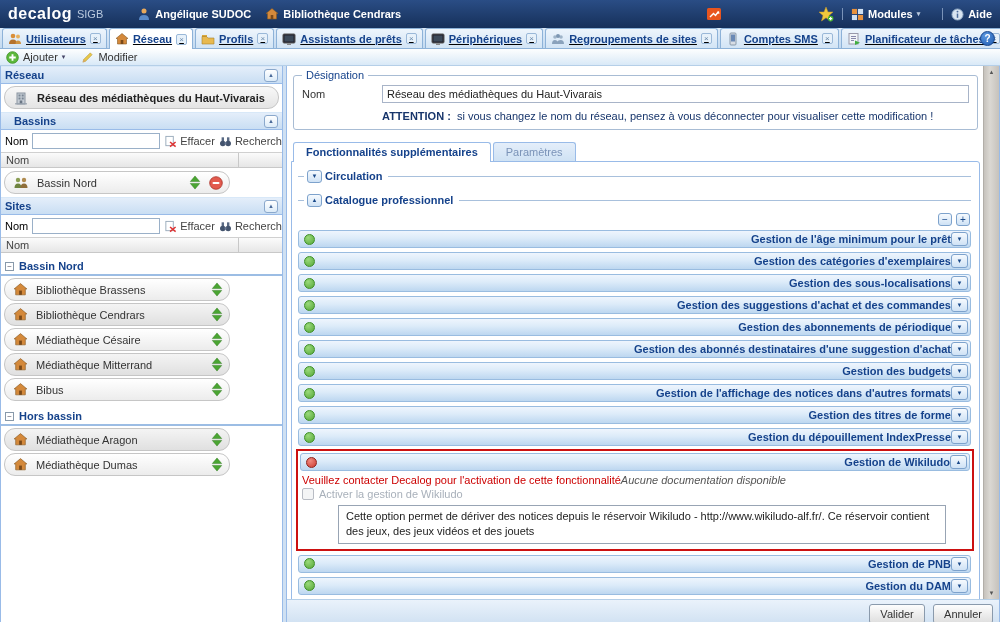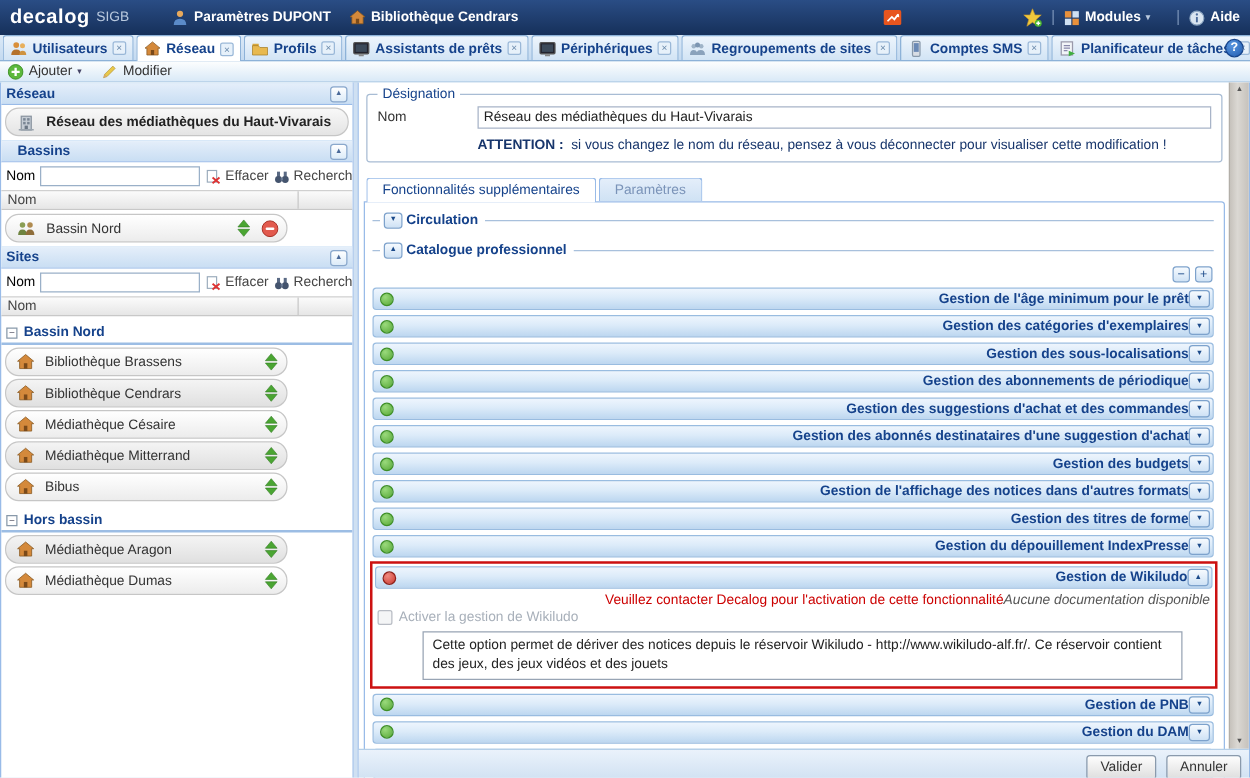--- a/index.html
+++ b/index.html
@@ -10,21 +10,21 @@
   .topbar { height:28px; background:linear-gradient(#2a4d85,#16305a); display:flex; align-items:center; padding:0 8px; color:#fff; }
   .logo { font-size:16px; font-weight:bold; letter-spacing:0.5px; line-height:20px; }
   .logo-suffix { font-size:11px; color:#b9c9de; margin-left:5px; margin-right:34px; }
   .tb-item { display:flex; align-items:center; gap:4px; font-weight:bold; margin-right:14px; white-space:nowrap; }
   .tb-spacer { flex:1; }
   .tb-sep { width:1px; height:12px; background:#7a93b8; margin:0 8px; }
   .tb-gap { width:96px; }
   .icon { display:inline-flex; align-items:center; justify-content:center; }
 
   
-  .tabbar { height:21px; background:linear-gradient(#dceaf8,#c4daf0); border-bottom:1px solid #8db2d8; display:flex; align-items:flex-start; padding:0 2px; position:relative; }
+  .tabbar { height:21px; background:linear-gradient(#dceaf8,#c4daf0); border-bottom:1px solid #8db2d8; display:flex; align-items:flex-start; padding:0 2px; position:relative;text-decoration:underline; }
   .tab { display:inline-flex; align-items:center; gap:4px; height:20px; padding:0 5px; margin-right:2px; border:1px solid #8db2d8; border-bottom:none; border-radius:3px 3px 0 0; background:linear-gradient(#eef5fc,#d2e4f5); white-space:nowrap; }
   .tab-label { font-weight:bold; color:#15428b; }
   .tab.active { background:#fff; position:relative; z-index:2; margin-bottom:-1px; height:21px; }
   .tab-close { width:11px; height:11px; border:1px solid #9ab8d8; border-radius:2px; background:#e7f1fa; color:#6888aa; font-size:8px; line-height:9px; text-align:center; }
   .helpdot { position:absolute; right:5px; top:3px; width:15px; height:15px; border-radius:50%; background:radial-gradient(circle at 35% 30%,#5a97e0,#1f5bb0); border:1px solid #16448c; color:#fff; font-weight:bold; font-size:10px; display:flex; align-items:center; justify-content:center; }
 
   
   .toolbar { height:17px; background:linear-gradient(#fdfefe,#d9e9f7); border-bottom:1px solid #b5cfe8; display:flex; align-items:center; padding:0 6px; gap:16px; }
   .tool { display:flex; align-items:center; gap:4px; color:#333; }
   .caret { font-size:7px; color:#446; }
@@ -57,41 +57,41 @@
   .fieldset { border:1px solid #a8bcd4; border-radius:3px; margin:9px 2px 4px 2px; padding:9px 8px 7px 8px; position:relative; }
   .legend { position:absolute; top:-7px; left:8px; background:#fff; padding:0 4px; font-weight:normal; color:#15428b; }
   .formrow { display:flex; align-items:center; }
   .formlabel { width:80px; color:#333; }
   .formrow input { flex:1; height:18px; border:1px solid #a8b4c8; font-size:11px; padding:0 4px; color:#222; }
   .warnrow { margin-left:80px; margin-top:7px; color:#17356b; }
   .warnrow b { margin-right:3px;margin-top:30px; }
 
   .subtabs { display:flex; gap:2px; margin-top:8px; padding-left:2px; }
   .subtab { padding:3px 12px 3px; border:1px solid #99bbe8; border-bottom:none; border-radius:3px 3px 0 0; background:linear-gradient(#e4eefa,#cfe2f4); color:#7a93b8; }
-  .subtab.active { background:#fff; color:#15428b; font-weight:normal; position:relative; z-index:2; margin-bottom:-1px; padding-bottom:4px; }
+  .subtab.active { background:#fff; color:#15428b; font-weight:bold; position:relative; z-index:2; margin-bottom:-1px; padding-bottom:4px; }
   .contentbox { border:1px solid #99bbe8; border-radius:0 3px 3px 3px; background:#fff; flex:1; padding:2px 8px 0 6px; overflow:hidden; }
 
   .secline { display:flex; align-items:center; height:16px; margin-top:4px; }
   .secline .pre { width:6px; border-top:1px solid #a8c0dc; }
   .secline .post { flex:1; border-top:1px solid #a8c0dc; }
   .tglbtn { width:15px; height:13px; border:1px solid #7da2cc; border-radius:3px; background:linear-gradient(#f6fafe,#cfe2f5); color:#1b4a8a; font-size:6px; display:flex; align-items:center; justify-content:center; margin:0 3px; }
   .seclabel { font-weight:bold; color:#15428b; margin-right:6px; white-space:nowrap; }
 
   .mprow { display:flex; justify-content:flex-end; gap:4px; margin:5px 1px 4px; }
   .mpbtn { width:14px; height:13px; border:1px solid #7da2cc; border-radius:3px; background:linear-gradient(#f6fafe,#cfe2f5); color:#1b4a8a; font-size:10px; line-height:10px; display:flex; align-items:center; justify-content:center; }
 
   .fbar { height:18px; display:flex; align-items:center; border:1px solid #99bce0; border-radius:3px; background:linear-gradient(#eef5fd 0%,#dcebf9 45%,#bdd7f0 100%); padding:0 2px 0 5px; margin-bottom:4px; }
   .dot { width:11px; height:11px; border-radius:50%; margin-right:6px; background:radial-gradient(circle at 35% 30%,#9ada7c,#57a838); border:1px solid #3e8f26; flex:none; }
   .dot.red { background:radial-gradient(circle at 35% 30%,#f08a80,#cc3a30); border-color:#8f211a; }
   .fbar-label { flex:1; font-weight:bold; color:#15428b;text-align:right; }
   .ddbtn { width:17px; height:14px; border:1px solid #7da2cc; border-radius:3px; background:linear-gradient(#f6fafe,#cfe2f5); color:#1b4a8a; font-size:6px; display:flex; align-items:center; justify-content:center; }
 
   .wiki { border:2px solid #cc1111; margin:-1px -3px 4px -2px; padding:2px 2px 5px; background:#fff; }
   .wiki .fbar { margin-bottom:0; }
-  .wiki-msg { display:flex; justify-content:flex-end; align-items:baseline; margin:3px 2px 1px; }
+  .wiki-msg { display:flex; justify-content:flex-start; align-items:baseline; margin:3px 2px 1px; }
   .wiki-msg-left { color:#cc0000; }
   .wiki-msg-right { color:#555; font-style:italic; }
   .wiki-check { display:flex; align-items:center; gap:5px; color:#a8b0ba; margin:2px 0 5px 2px; }
   .cbox { width:12px; height:12px; border:1px solid #b8bcc4; background:#f4f5f6; border-radius:2px; }
   .wiki-desc { margin-left:38px; margin-right:24px; border:1px solid #98a4b4; padding:3px 7px; color:#222; line-height:1.4; background:#fff; }
 
   
   .vscroll { position:absolute; right:0; top:0; bottom:28px; width:16px; background:linear-gradient(90deg,#c6c2bc,#dbd8d3 40%,#c6c2bc); border-left:1px solid #b2aea8; display:flex; flex-direction:column; justify-content:space-between; align-items:center; padding:3px 0; }
   .scr-arrow { font-size:6px; color:#555; }
   .footer { position:absolute; left:0; right:0; bottom:0; height:28px; background:linear-gradient(#eaf2fb,#cddff1); border-top:1px solid #b5cfe8; display:flex; align-items:center; justify-content:flex-end; gap:8px; padding-right:6px; z-index:5; }
@@ -105,21 +105,21 @@
 <div class="topbar">
   <span class="logo">decalog</span>
   <span class="logo-suffix">SIGB</span>
   <span class="tb-item">
     <span class="icon">
         <svg width="14" height="14" viewBox="0 0 14 14">
           <circle cx="7" cy="4" r="2.5" fill="#e8a95c"></circle>
           <path d="M2 13 Q2 8 7 8 Q12 8 12 13 Z" fill="#5a8ac8"></path>
         </svg>
       </span>
-    <span>Paramètres DUPONT</span>
+    <span>Angélique SUDOC</span>
   </span>
   <span class="tb-item">
     <span class="icon">
         <svg width="14" height="14" viewBox="0 0 14 14">
           <path d="M7 1.5 L13 6.5 H11.5 V12 H2.5 V6.5 H1 Z" fill="#d4893b" stroke="#8a5a22" stroke-width="0.6"></path>
           <rect x="5.7" y="8" width="2.6" height="4" fill="#7a4a1a"></rect>
         </svg>
       </span>
     <span>Bibliothèque Cendrars</span>
   </span>
@@ -560,26 +560,26 @@
         <span class="fbar-label">Gestion des catégories d'exemplaires</span>
         <span class="ddbtn">▼</span>
       </div>
       <div class="fbar">
         <span class="dot"></span>
         <span class="fbar-label">Gestion des sous-localisations</span>
         <span class="ddbtn">▼</span>
       </div>
       <div class="fbar">
         <span class="dot"></span>
+        <span class="fbar-label">Gestion des suggestions d'achat et des commandes</span>
+        <span class="ddbtn">▼</span>
+      </div>
+      <div class="fbar">
+        <span class="dot"></span>
         <span class="fbar-label">Gestion des abonnements de périodique</span>
-        <span class="ddbtn">▼</span>
-      </div>
-      <div class="fbar">
-        <span class="dot"></span>
-        <span class="fbar-label">Gestion des suggestions d'achat et des commandes</span>
         <span class="ddbtn">▼</span>
       </div>
       <div class="fbar">
         <span class="dot"></span>
         <span class="fbar-label">Gestion des abonnés destinataires d'une suggestion d'achat</span>
         <span class="ddbtn">▼</span>
       </div>
       <div class="fbar">
         <span class="dot"></span>
         <span class="fbar-label">Gestion des budgets</span>

